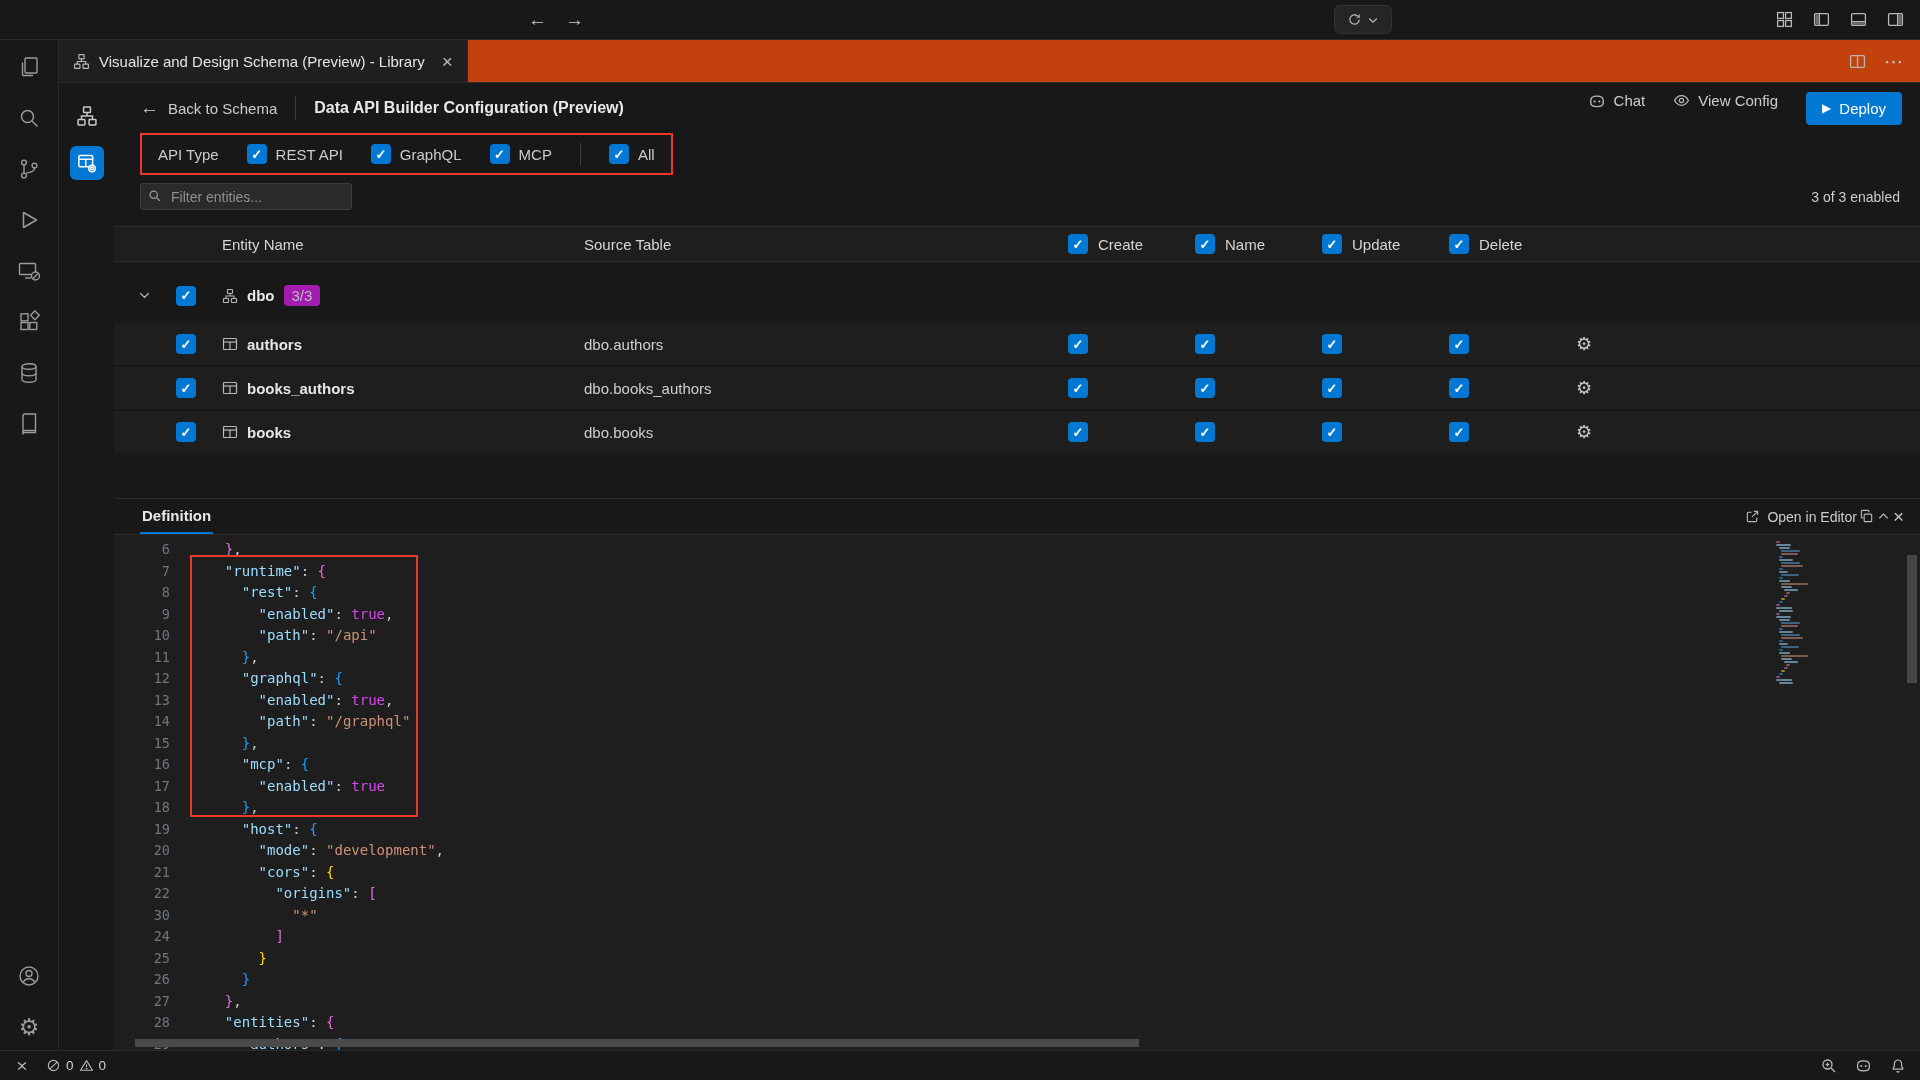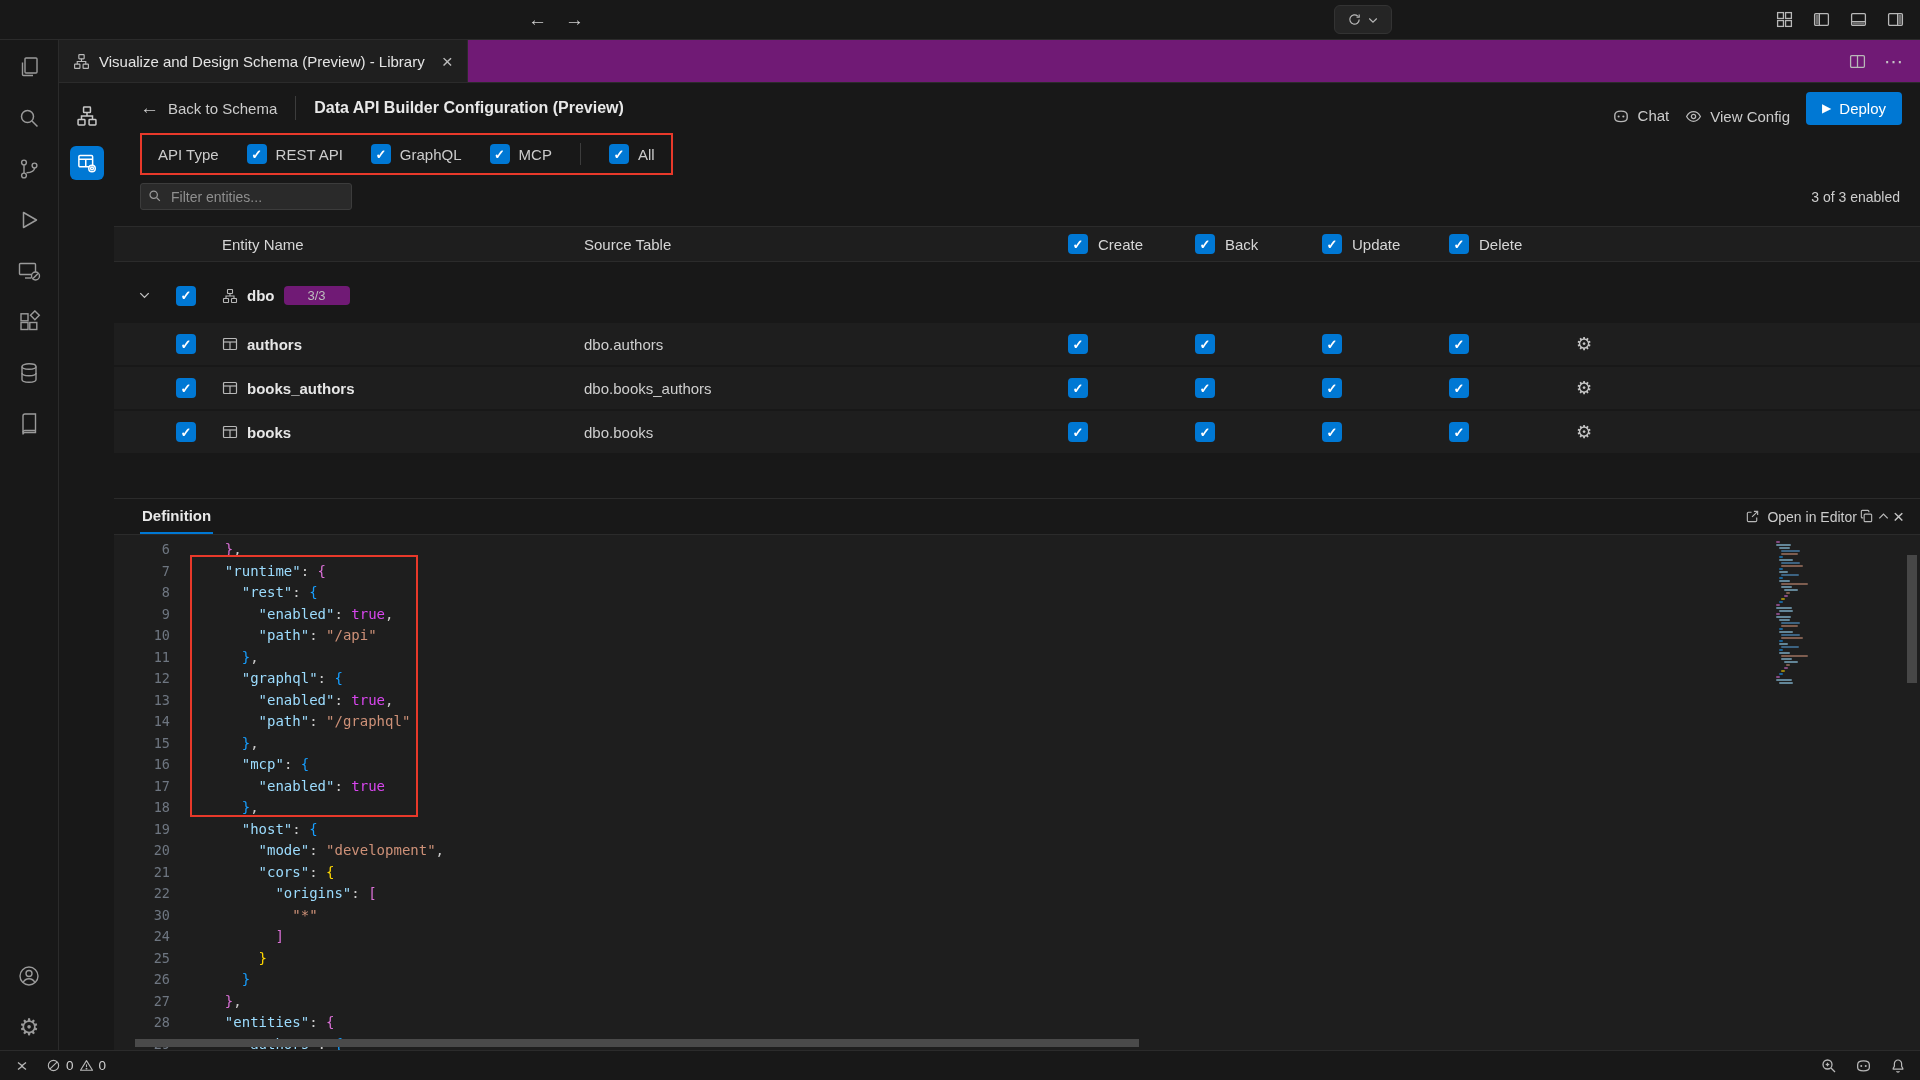--- a/index.html
+++ b/index.html
@@ -28,41 +28,41 @@
   .main-row { flex:1; display:flex; min-height:0; }
   .activitybar { width:59px; flex:none; border-right:1px solid #2b2b2b; display:flex; flex-direction:column; align-items:center;
     padding:14px 0 10px; gap:25px; color:#9a9a9a; }
   .activitybar .spacer { flex:1; }
   .ab-icon { width:26px; height:26px; display:flex; align-items:center; justify-content:center; }
   .gear-glyph { font-size:23px; line-height:1; }
 
   .editor-area { flex:1; display:flex; flex-direction:column; min-width:0; }
 
   
-  .tabbar { height:43px; flex:none; background:#701a75; border-bottom:1px solid #2b2b2b; display:flex; align-items:stretch; }
+  .tabbar { height:43px; flex:none; background:#c2410c; border-bottom:1px solid #2b2b2b; display:flex; align-items:stretch; }
   .tab { background:#1f1f1f; display:flex; align-items:center; gap:9px; padding:0 14px; border-right:1px solid #2b2b2b;
     color:#e4e4e4; font-size:15px; }
   .tab .close { color:#bbbbbb; font-size:19px; margin-left:8px; line-height:1; }
   .tab-actions { margin-left:auto; display:flex; align-items:center; gap:18px; padding-right:16px; color:#c5c5c5; }
   .ellipsis { font-size:19px; letter-spacing:1px; }
 
   
   .webview { flex:1; display:flex; min-height:0; background:#181818; }
   .rail { width:55px; flex:none; display:flex; flex-direction:column; align-items:center; padding-top:16px; gap:13px; }
   .rail-btn { width:34px; height:34px; border-radius:6px; display:flex; align-items:center; justify-content:center; color:#c8c8c8; }
   .rail-btn.active { background:var(--accent); color:#ffffff; }
   .panel { flex:1; display:flex; flex-direction:column; min-width:0; }
 
   
   .cfg-header { height:50px; flex:none; display:flex; align-items:center; padding:0 18px 0 26px; }
   .back-link { display:flex; align-items:center; gap:9px; color:#cccccc; }
   .back-arrow { font-size:19px; }
   .vdiv { width:1px; height:24px; background:#3c3c3c; margin:0 18px; }
   .cfg-title { font-weight:700; font-size:16px; color:#e8e8e8; }
-  .cfg-right { margin-left:auto; display:flex; align-items:flex-end; gap:16px; }
+  .cfg-right { margin-left:auto; display:flex; align-items:flex-start; gap:28px; }
   .txt-btn { display:flex; align-items:center; gap:8px; color:#cccccc; }
   .deploy-btn { background:var(--accent); color:#ffffff; border:none; border-radius:4px; height:33px; padding:0 16px;
     display:flex; align-items:center; gap:8px; font-size:15px; font-family:inherit; }
   .play { font-size:12px; }
 
   
   .api-row { margin-left:26px; width:fit-content; border:2px solid var(--annotation); padding:8px 16px;
     display:flex; align-items:center; gap:28px; }
   .api-opts { display:flex; align-items:center; gap:28px; }
   .opt { display:flex; align-items:center; gap:9px; }
@@ -83,21 +83,21 @@
   .grid { display:grid; grid-template-columns:32px 52px 372px 480px 127px 127px 127px 127px 1fr;
     align-items:center; padding-left:14px; }
   .tbl-header { height:36px; margin-top:16px; background:#1e1e1e; border-top:1px solid #2b2b2b; border-bottom:1px solid #2b2b2b; color:#d6d6d6; }
   .cell-name { padding-left:10px; }
   .crud-h { display:flex; align-items:center; gap:10px; padding-left:4px; }
   .grp-row { height:43px; margin-top:12px; }
   .chev { color:#c5c5c5; display:flex; justify-content:center; }
   .cb-cell { display:flex; justify-content:center; }
   .grp-name { padding-left:10px; display:flex; align-items:center; gap:9px; }
   .grp-name b { color:#e8e8e8; font-size:15px; }
-  .badge { background:#701a75; border-radius:4px; padding:2px 24px; font-size:13px; color:#bdbdbd; }
+  .badge { background:#a21caf; border-radius:4px; padding:2px 8px; font-size:15px; color:#bdbdbd; }
   .rows { margin-top:6px; }
   .erow { height:42px; background:#1e1e1e; margin-bottom:2px; }
   .ename { padding-left:10px; display:flex; align-items:center; gap:9px; color:#e6e6e6; font-weight:700; }
   .esrc { color:#cfcfcf; }
   .crud-c { padding-left:4px; }
   .gear-cell { padding-left:4px; color:#c5c5c5; font-size:18px; }
 
   
   .definition { margin-top:43px; flex:1; min-height:0; display:flex; flex-direction:column; border-top:1px solid #2b2b2b; }
   .def-header { height:36px; flex:none; display:flex; padding:0 16px 0 26px; border-bottom:1px solid #2b2b2b; }
@@ -372,21 +372,21 @@
             <span></span>
               <span></span>
             <span class="cell-name">Entity Name</span>
             <span>Source Table</span>
             <span class="crud-h">
                 <span class="cb">✓</span>
                 <span>Create</span>
               </span>
             <span class="crud-h">
                 <span class="cb">✓</span>
-                <span>Back</span>
+                <span>Name</span>
               </span>
             <span class="crud-h">
                 <span class="cb">✓</span>
                 <span>Update</span>
               </span>
             <span class="crud-h">
                 <span class="cb">✓</span>
                 <span>Delete</span>
               </span>
             <span></span>

